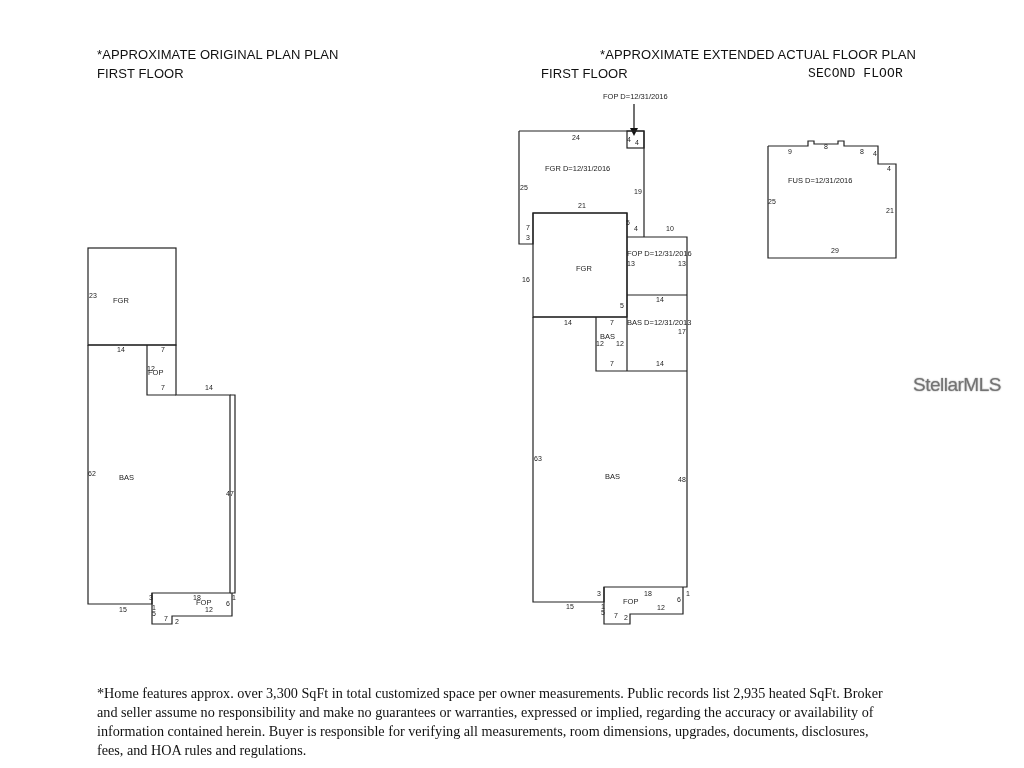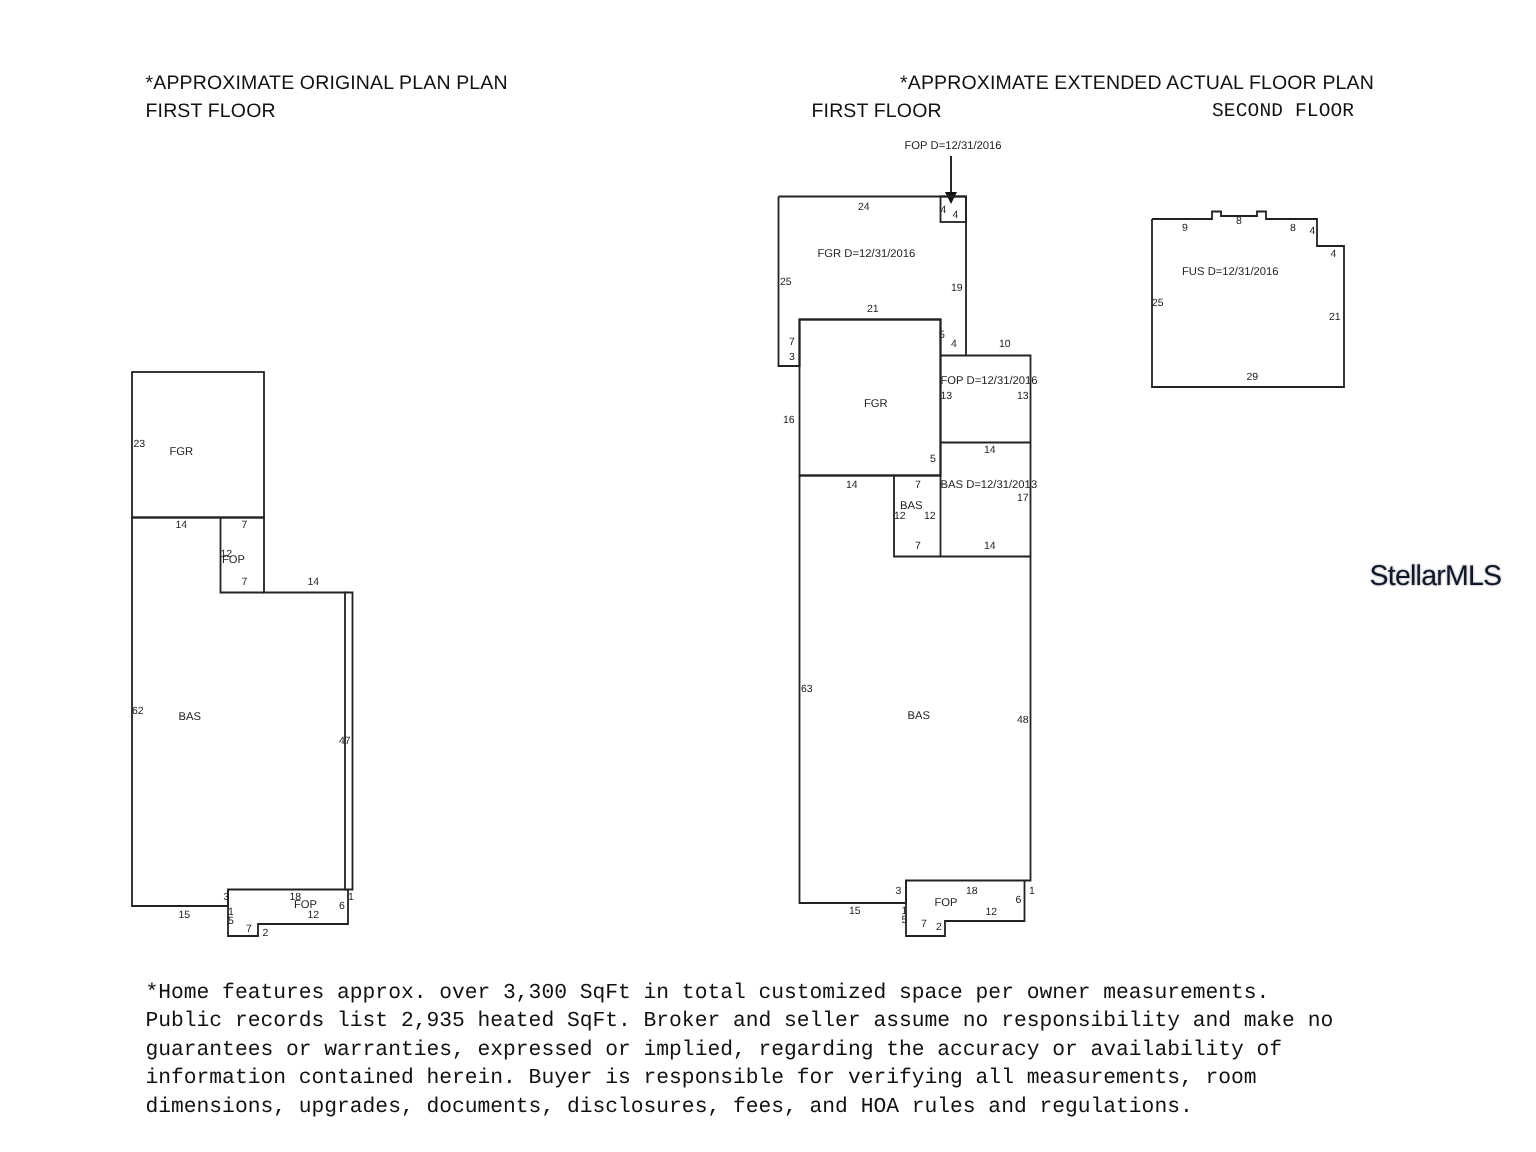--- a/index.html
+++ b/index.html
@@ -2,23 +2,23 @@
 <html><head>
 <meta charset="utf-8">
 <style>
   html,body{margin:0;padding:0;background:#fff;}
   body{width:1024px;height:768px;position:relative;overflow:hidden;font-family:"Liberation Sans",sans-serif;color:#111;}
   .hdr{position:absolute;font-family:"Liberation Sans",sans-serif;font-size:13px;letter-spacing:0.1px;color:#111;white-space:nowrap;}
   svg{position:absolute;left:0;top:0;}
   svg .wall{fill:none;stroke:#222;stroke-width:1.2;}
   svg text{font-family:"Liberation Sans",sans-serif;font-size:7px;fill:#222;}
   svg text.lbl{font-size:7.5px;}
-  .watermark{position:absolute;left:913px;top:374px;font-family:"Liberation Sans",sans-serif;font-size:19px;color:#0f172a;
+  .watermark{position:absolute;left:913px;top:374px;font-family:"Liberation Sans",sans-serif;font-size:19px;color:#737373;
      text-shadow:0 0 1px #bbb,0 0 1px #bbb,0 0 2px #ccc;letter-spacing:-0.5px;}
-  .disclaimer{position:absolute;left:97px;top:653px;width:800px;font-family:Liberation Mono, monospace;font-size:14.2px;line-height:19px;color:#111;}
+  .disclaimer{position:absolute;left:97px;top:684px;width:800px;font-family:Liberation Serif, serif;font-size:14.2px;line-height:19px;color:#111;}
 </style>
 </head>
 <body>
 
 <div class="hdr" style="left:97px;top:47px;">*APPROXIMATE ORIGINAL PLAN PLAN</div>
 <div class="hdr" style="left:97px;top:66px;">FIRST FLOOR</div>
 <div class="hdr" style="left:600px;top:47px;">*APPROXIMATE EXTENDED ACTUAL FLOOR PLAN</div>
 <div class="hdr" style="left:541px;top:66px;">FIRST FLOOR</div>
 <div class="hdr" style="left:808px;top:66px;font-family:Liberation Mono, monospace;">SECOND FLOOR</div>
 

